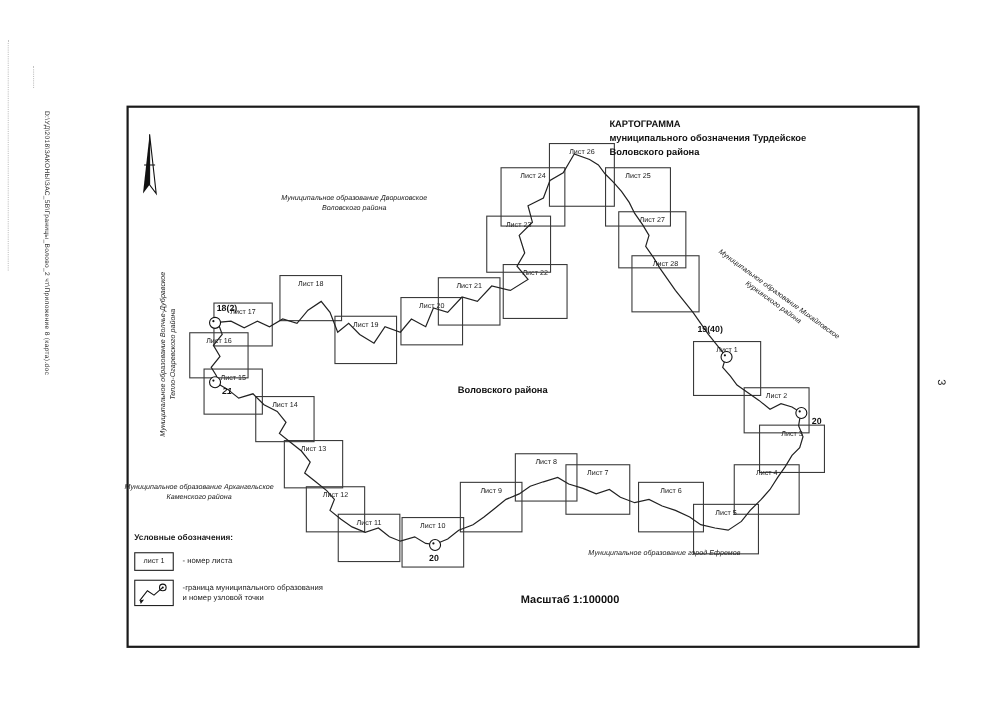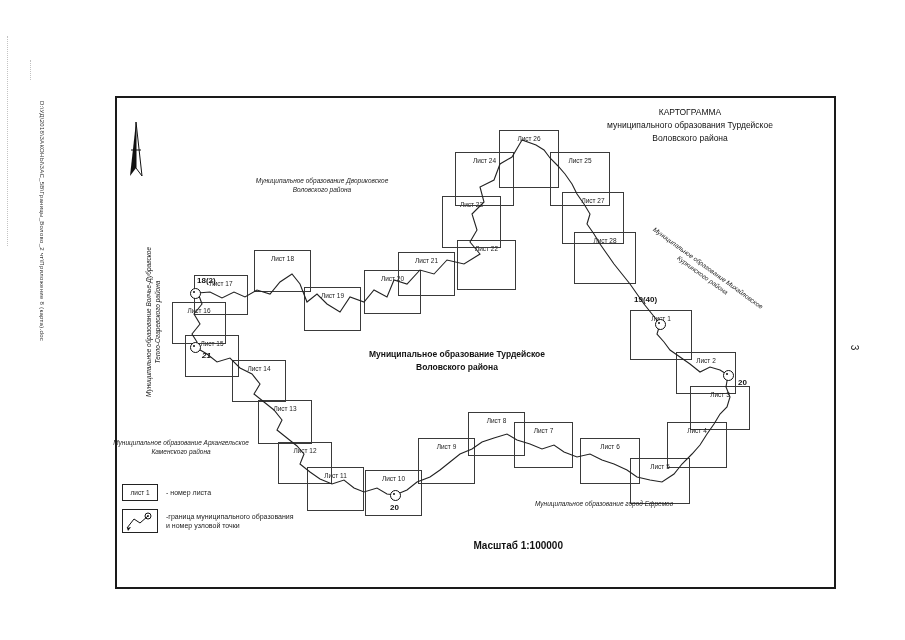--- a/index.html
+++ b/index.html
@@ -13,22 +13,22 @@
   .map-frame{position:absolute;left:115px;top:96px;width:717px;height:489px;border:2px solid #1a1a1a;background:#fff;}
   #boundary{position:absolute;left:0;top:0;z-index:2;pointer-events:none;}
   .sheet{position:absolute;border:1px solid #3a3a3a;z-index:1;}
   .sheet-label{position:absolute;top:4px;left:0;right:0;text-align:center;font-size:6.5px;color:#222;white-space:nowrap;}
   .node{position:absolute;width:9px;height:9px;border:1.5px solid #111;border-radius:50%;background:#fff;
         z-index:3;margin:-5px 0 0 -5px;}
   .node::after{content:"";position:absolute;left:2.2px;top:2.2px;width:2px;height:2px;background:#111;border-radius:50%;}
   .node-label{position:absolute;font-size:8px;font-weight:bold;z-index:4;white-space:nowrap;color:#111;}
   .area-label{position:absolute;z-index:4;font-size:6.5px;font-style:italic;color:#222;text-align:center;
               white-space:nowrap;line-height:1.35;}
-  .title-block{position:absolute;top:8px;right:8px;width:272px;z-index:4;text-align:center;
-               font-weight:normal;font-size:8.5px;line-height:1.55;color:#111;}
+  .title-block{position:absolute;top:8px;right:8px;width:272px;z-index:4;
+               font-weight:bold;font-size:8.5px;line-height:1.55;color:#111;}
   .center-label{position:absolute;left:225px;top:250px;width:230px;z-index:4;text-align:center;
                 font-weight:bold;font-size:8.5px;line-height:1.5;color:#111;}
   .scale{position:absolute;left:296px;top:442px;width:150px;z-index:4;text-align:right;
          font-weight:bold;font-size:10px;color:#111;}
   .legend{position:absolute;left:5px;top:386px;width:270px;z-index:5;}
   .legend-heading{font-weight:bold;font-size:7.5px;margin-bottom:9px;}
   .legend-row{display:flex;align-items:center;gap:8px;margin-bottom:8px;}
   .legend-box{width:34px;height:15px;border:1px solid #222;display:flex;align-items:center;justify-content:center;
               font-size:6.5px;background:#fff;flex:0 0 auto;}
   .legend-box.lb2{height:22px;}
@@ -185,32 +185,32 @@
       </div>
 
     <svg class="north-arrow" width="26" height="64" viewBox="0 0 26 64">
       <polygon points="13,2 7,56 13,48" fill="#111"></polygon>
       <polygon points="13,2 19,56 13,48" fill="none" stroke="#111" stroke-width="1"></polygon>
       <line x1="8" y1="30" x2="18" y2="30" stroke="#111" stroke-width="1"></line>
     </svg>
 
     <div class="title-block">
       <div>КАРТОГРАММА</div>
-      <div>муниципального образования Турдейское</div>
+      <div>муниципального обозначения Турдейское</div>
       <div>Воловского района</div>
     </div>
 
     <div class="center-label">
-      <div>Муниципальное образование Турдейское</div>
       <div>Воловского района</div>
     </div>
 
     <div class="scale">Масштаб 1:100000</div>
 
     <div class="legend">
+      <div class="legend-heading">Условные обозначения:</div>
       <div class="legend-row">
         <div class="legend-box">
           <span>лист 1</span>
         </div>
         <div class="legend-text">- номер листа</div>
       </div>
       <div class="legend-row">
         <div class="legend-box lb2">
           <svg width="32" height="20" viewBox="0 0 32 20">
             <path d="M3,17 L10,8 L16,12 L24,5" fill="none" stroke="#111" stroke-width="1"></path>

